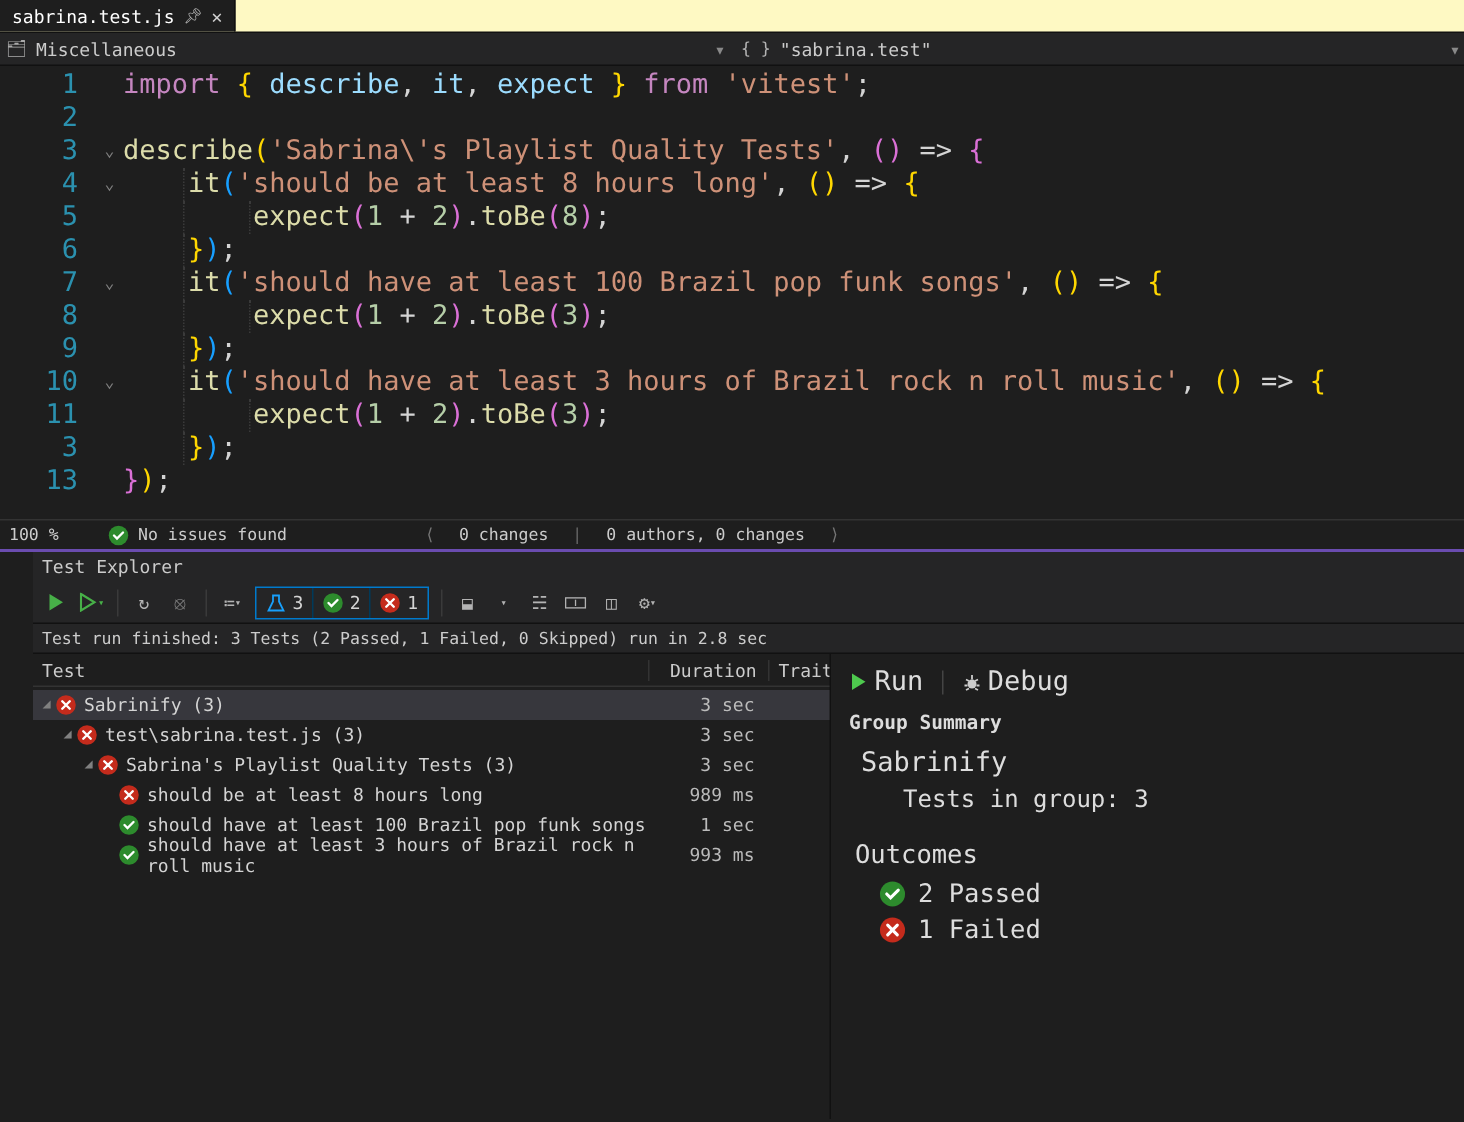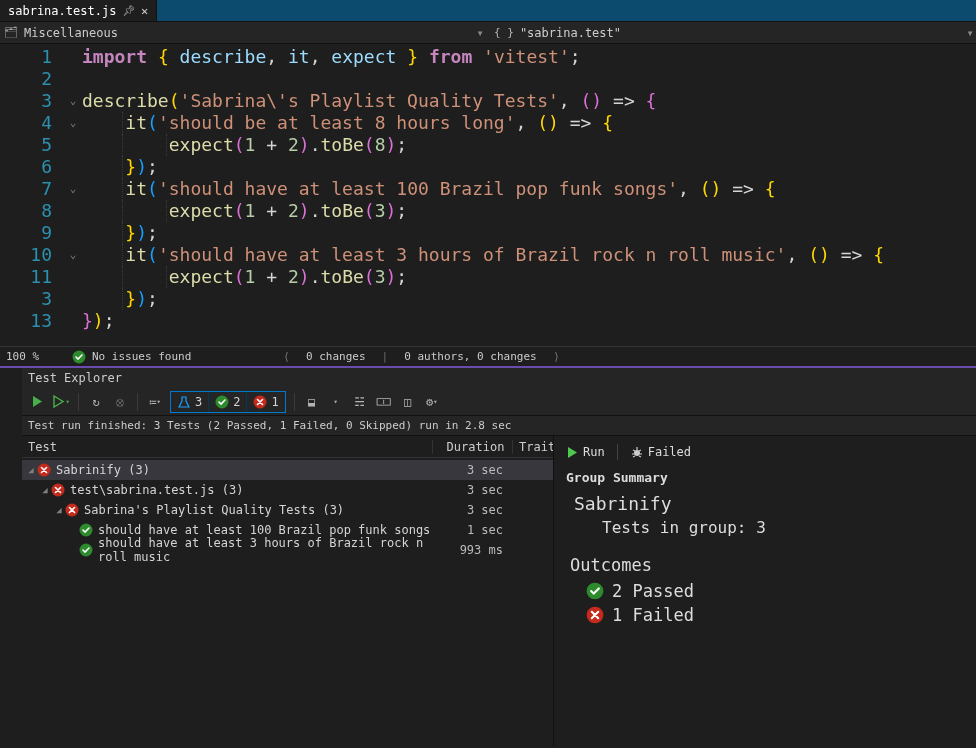--- a/index.html
+++ b/index.html
@@ -5,40 +5,40 @@
 * { margin: 0; padding: 0; box-sizing: border-box; }
 body {
   font-family: Consolas, "Segoe UI", monospace;
   background: #1e1e1e;
   color: #d4d4d4;
   width: 976px;
   height: 748px;
   overflow: hidden;
   font-size: 12px;
 }
-.tabs-row { height: 22px; background: #0c4a6e; display: flex; align-items: stretch; border-bottom: 1px solid #111; }
+.tabs-row { height: 22px; background: #fef9c3; display: flex; align-items: stretch; border-bottom: 1px solid #111; }
 .tab { display: inline-flex; align-items: center; padding: 0 8px; background: #1e1e1e; color: #ffffff; border-right: 1px solid #111; gap: 6px; font-size: 12px; }
 .tab .pin { font-size: 10px; opacity: .7; }
 .tab .close { font-size: 12px; opacity: .8; }
 .context-row { height: 22px; background: #252526; display: flex; align-items: center; border-bottom: 1px solid #111; font-size: 12px; color: #ccc; }
 .context-left { display: flex; align-items: center; gap: 6px; padding-left: 4px; flex: 1; }
 .context-left .icon-stack { font-size: 11px; opacity: .8; }
 .context-mid { width: 12px; text-align: center; opacity: .6; }
 .context-right { display: flex; align-items: center; gap: 6px; padding-left: 8px; flex: 1; }
 .braces { font-size: 11px; opacity: .85; }
 
 .editor { display: flex; height: 302px; background: #1e1e1e; font-family: Consolas, monospace; font-size: 18px; line-height: 22px; }
 .gutter { width: 64px; text-align: right; padding-right: 12px; color: #2b91af; user-select: none; padding-top: 2px; }
 .gutter div { height: 22px; }
 .fold-col { width: 18px; padding-top: 2px; }
 .fold-col div { height: 22px; display: flex; align-items: center; justify-content: center; color: #808080; font-size: 11px; }
 .code { flex: 1; padding-top: 2px; white-space: pre; overflow: hidden; position: relative; }
 .code .line { height: 22px; position: relative; }
 .code .guide { position: absolute; width: 1px; top: 0; bottom: 0; border-left: 1px dotted #3a3a3a; }
-.kw-import { color: #c586c0; font-weight: bold; }
+.kw-import { color: #c586c0; }
 .brace { color: #ffd700; }
 .ident { color: #9cdcfe; }
 .str { color: #ce9178; }
 .fn { color: #dcdcaa; }
 .num { color: #b5cea8; }
 .paren2 { color: #da70d6; }
 .paren3 { color: #179fff; }
 .op { color: #d4d4d4; }
 .semi { color: #d4d4d4; }
 
@@ -72,21 +72,21 @@
 .trow { height: 20px; display: flex; align-items: center; }
 .trow .tw { color: #808080; width: 10px; text-align: center; font-size: 9px; }
 .trow .ic { width: 16px; height: 16px; display: inline-flex; align-items: center; justify-content: center; }
 .trow .lbl { flex: 1; padding-left: 4px; }
 .trow .dur { width: 80px; text-align: right; padding-right: 10px; color: #bbb; }
 .trow .traits { width: 40px; }
 .trow.sel { background: #37373d; }
 
 .te-right { flex: 1; padding: 8px 12px; background: #1e1e1e; font-size: 13px; color: #ddd; }
 .run-row { display: flex; align-items: center; gap: 12px; margin-bottom: 10px; }
-.run-row .rbtn { display: inline-flex; align-items: center; gap: 4px; font-size: 12px; }
+.run-row .rbtn { display: inline-flex; align-items: center; gap: 4px; font-size: 18px; }
 .runsep { width: 1px; height: 16px; background: #444; }
 .gs-title { font-weight: bold; margin-bottom: 8px; font-size: 13px; }
 .gs-name { font-size: 18px; margin-left: 8px; margin-bottom: 4px; }
 .gs-line { font-size: 16px; margin-left: 36px; margin-bottom: 2px; }
 .gs-line2 { font-size: 16px; margin-left: 60px; }
 .gs-val { letter-spacing: 2px; }
 .outcomes-title { font-size: 17px; margin-top: 18px; margin-bottom: 6px; margin-left: 4px; }
 .oc-line { display: flex; align-items: center; gap: 8px; font-size: 17px; margin-left: 20px; margin-bottom: 4px; }
 
 svg.status-icon { width: 14px; height: 14px; }
@@ -289,20 +289,32 @@
             </span>
             <span class="lbl">Sabrina's Playlist Quality Tests (3)</span>
             <span class="dur">3 sec</span>
             <span class="traits"></span>
           </div>
           <div class="trow">
             <span style="width: 46px; display: inline-block;"></span>
             <span class="tw"></span>
             <span class="ic">
               <svg class="status-icon" viewBox="0 0 14 14">
+                <use href="#fail-icon"></use>
+              </svg>
+            </span>
+            <span class="lbl">should be at least 8 hours long</span>
+            <span class="dur">989 ms</span>
+            <span class="traits"></span>
+          </div>
+          <div class="trow">
+            <span style="width: 46px; display: inline-block;"></span>
+            <span class="tw"></span>
+            <span class="ic">
+              <svg class="status-icon" viewBox="0 0 14 14">
                 <use href="#pass-icon"></use>
               </svg>
             </span>
             <span class="lbl">should have at least 100 Brazil pop funk songs</span>
             <span class="dur">1 sec</span>
             <span class="traits"></span>
           </div>
           <div class="trow">
             <span style="width: 46px; display: inline-block;"></span>
             <span class="tw"></span>
@@ -324,21 +336,21 @@
           <svg width="13" height="13" viewBox="0 0 13 13">
               <use href="#play-icon"></use>
             </svg>
           <span>Run</span>
         </span>
         <span class="runsep"></span>
         <span class="rbtn">
           <svg width="14" height="14" viewBox="0 0 14 14">
               <use href="#bug-icon"></use>
             </svg>
-          <span>Failed</span>
+          <span>Debug</span>
         </span>
       </div>
       <div class="gs-title">Group Summary</div>
       <div class="gs-name">Sabrinify</div>
       <div class="gs-line">
         <span>Tests in group:</span>
         <span class="gs-val">3</span>
       </div>
       <div class="outcomes-title">Outcomes</div>
       <div class="oc-line">

